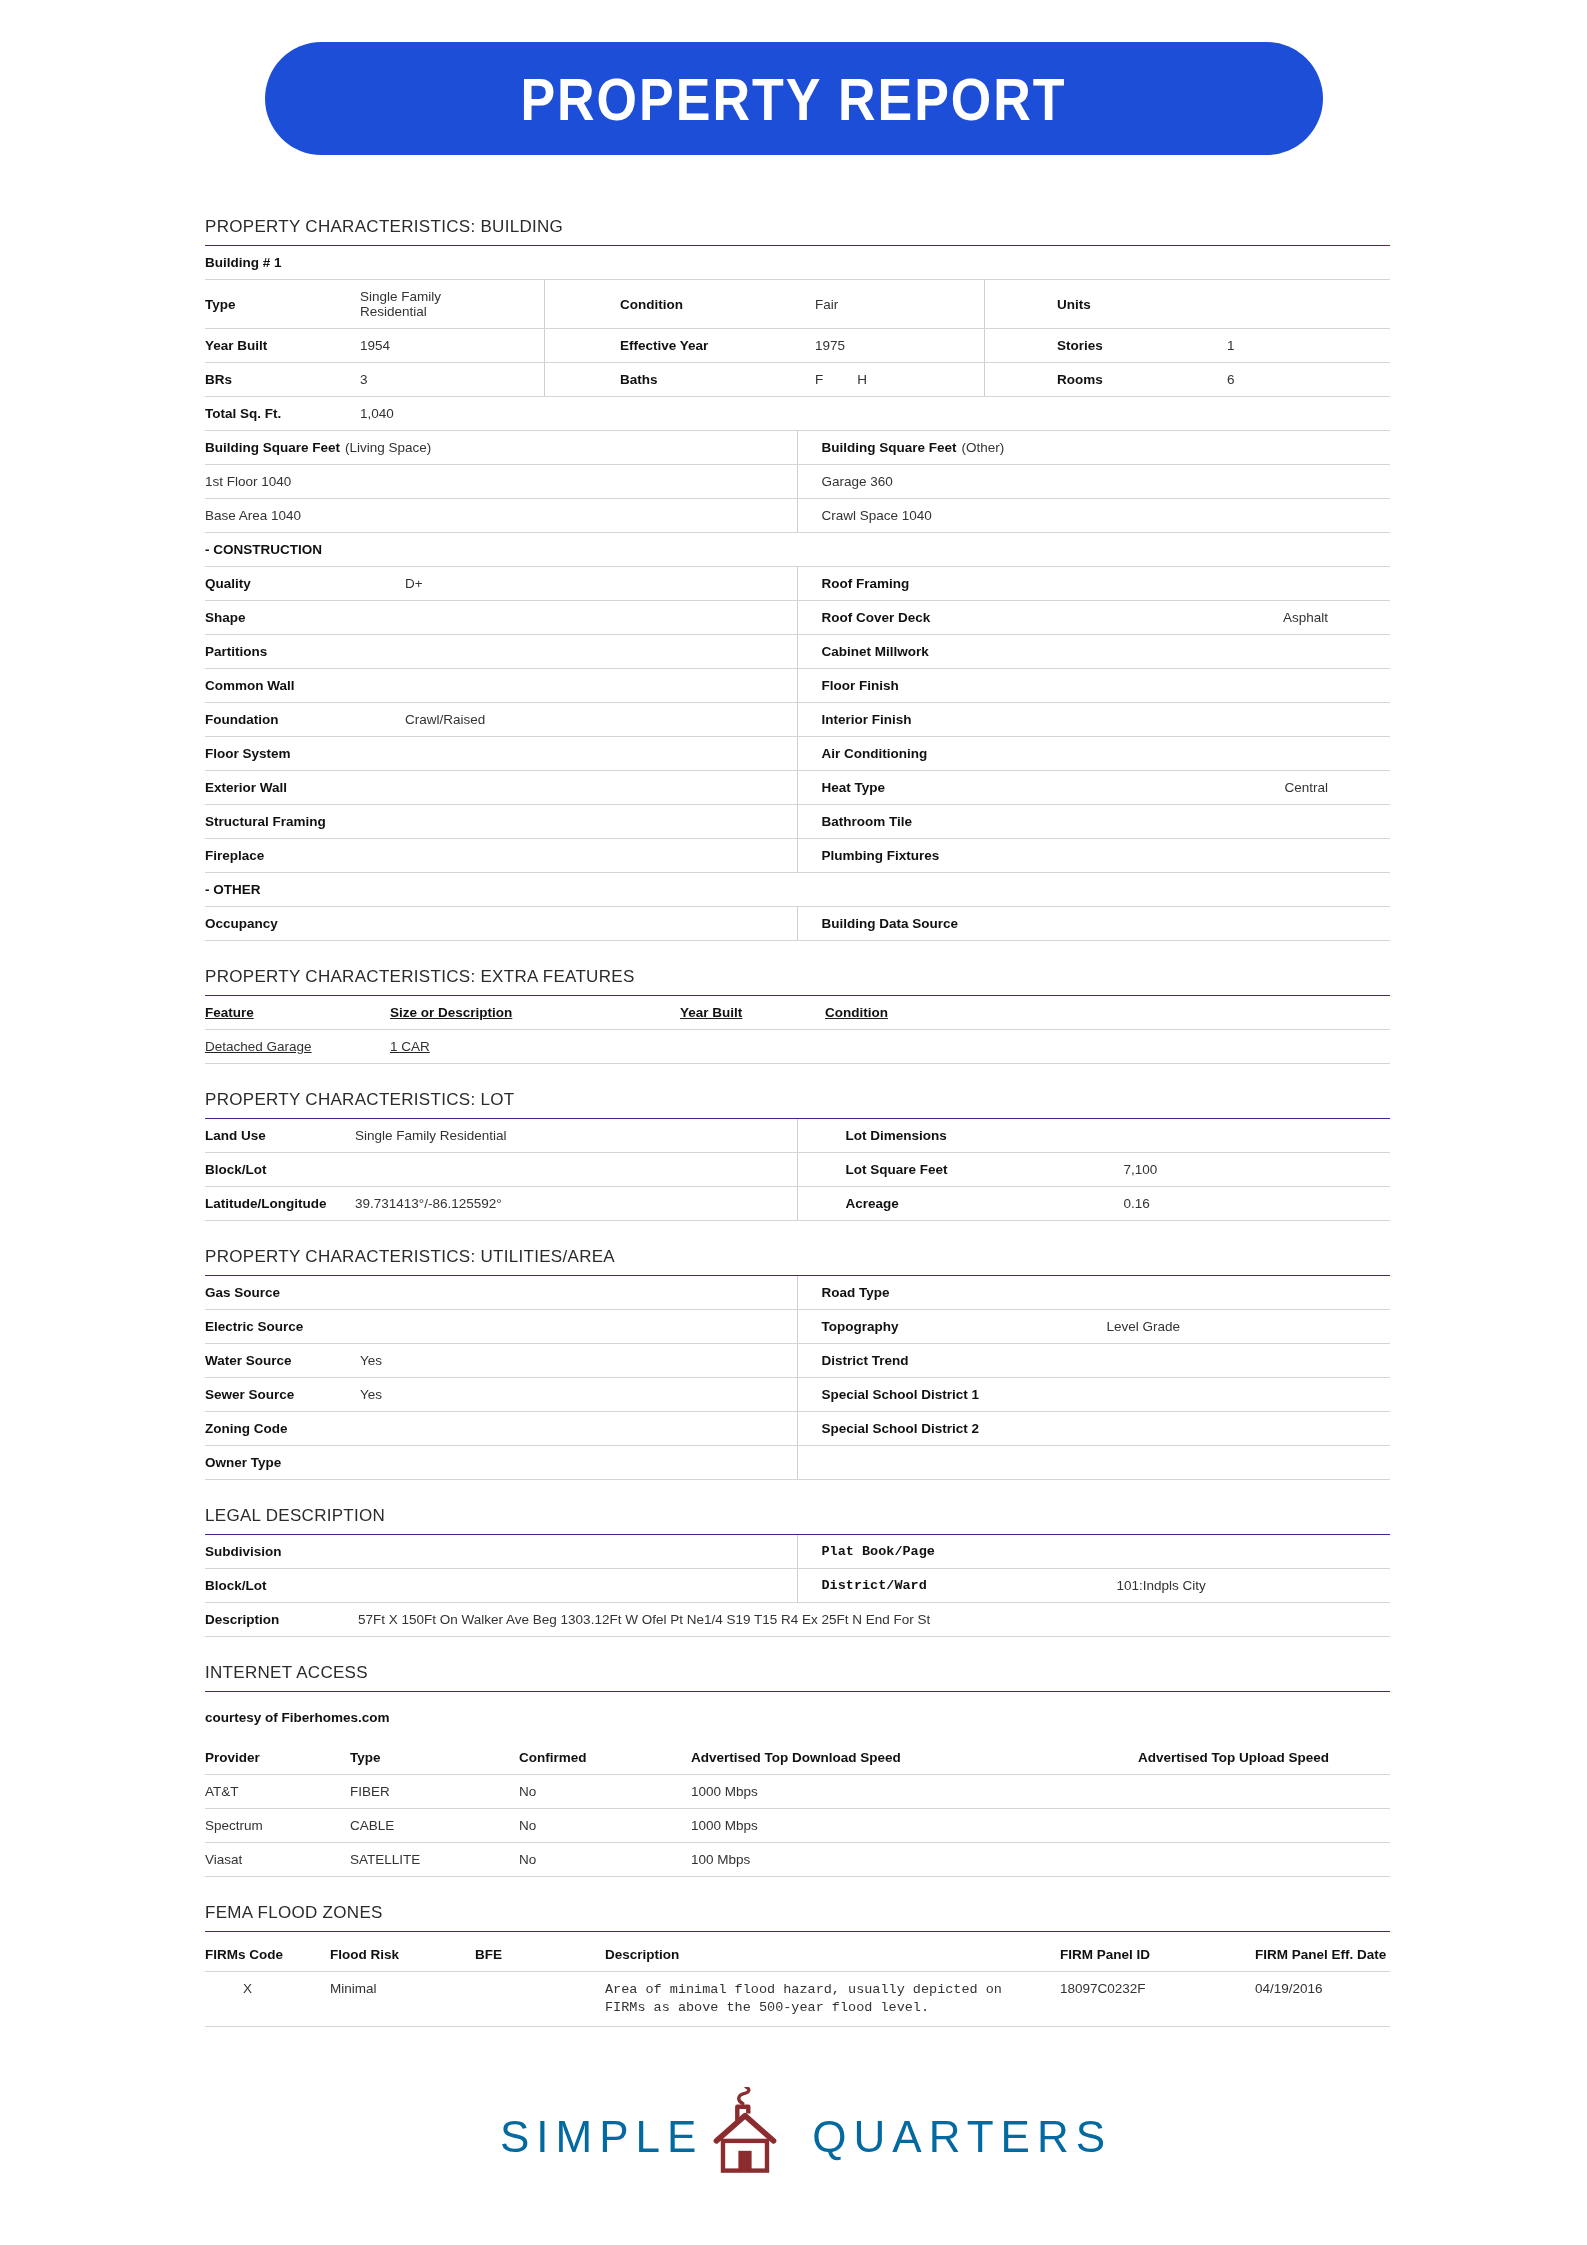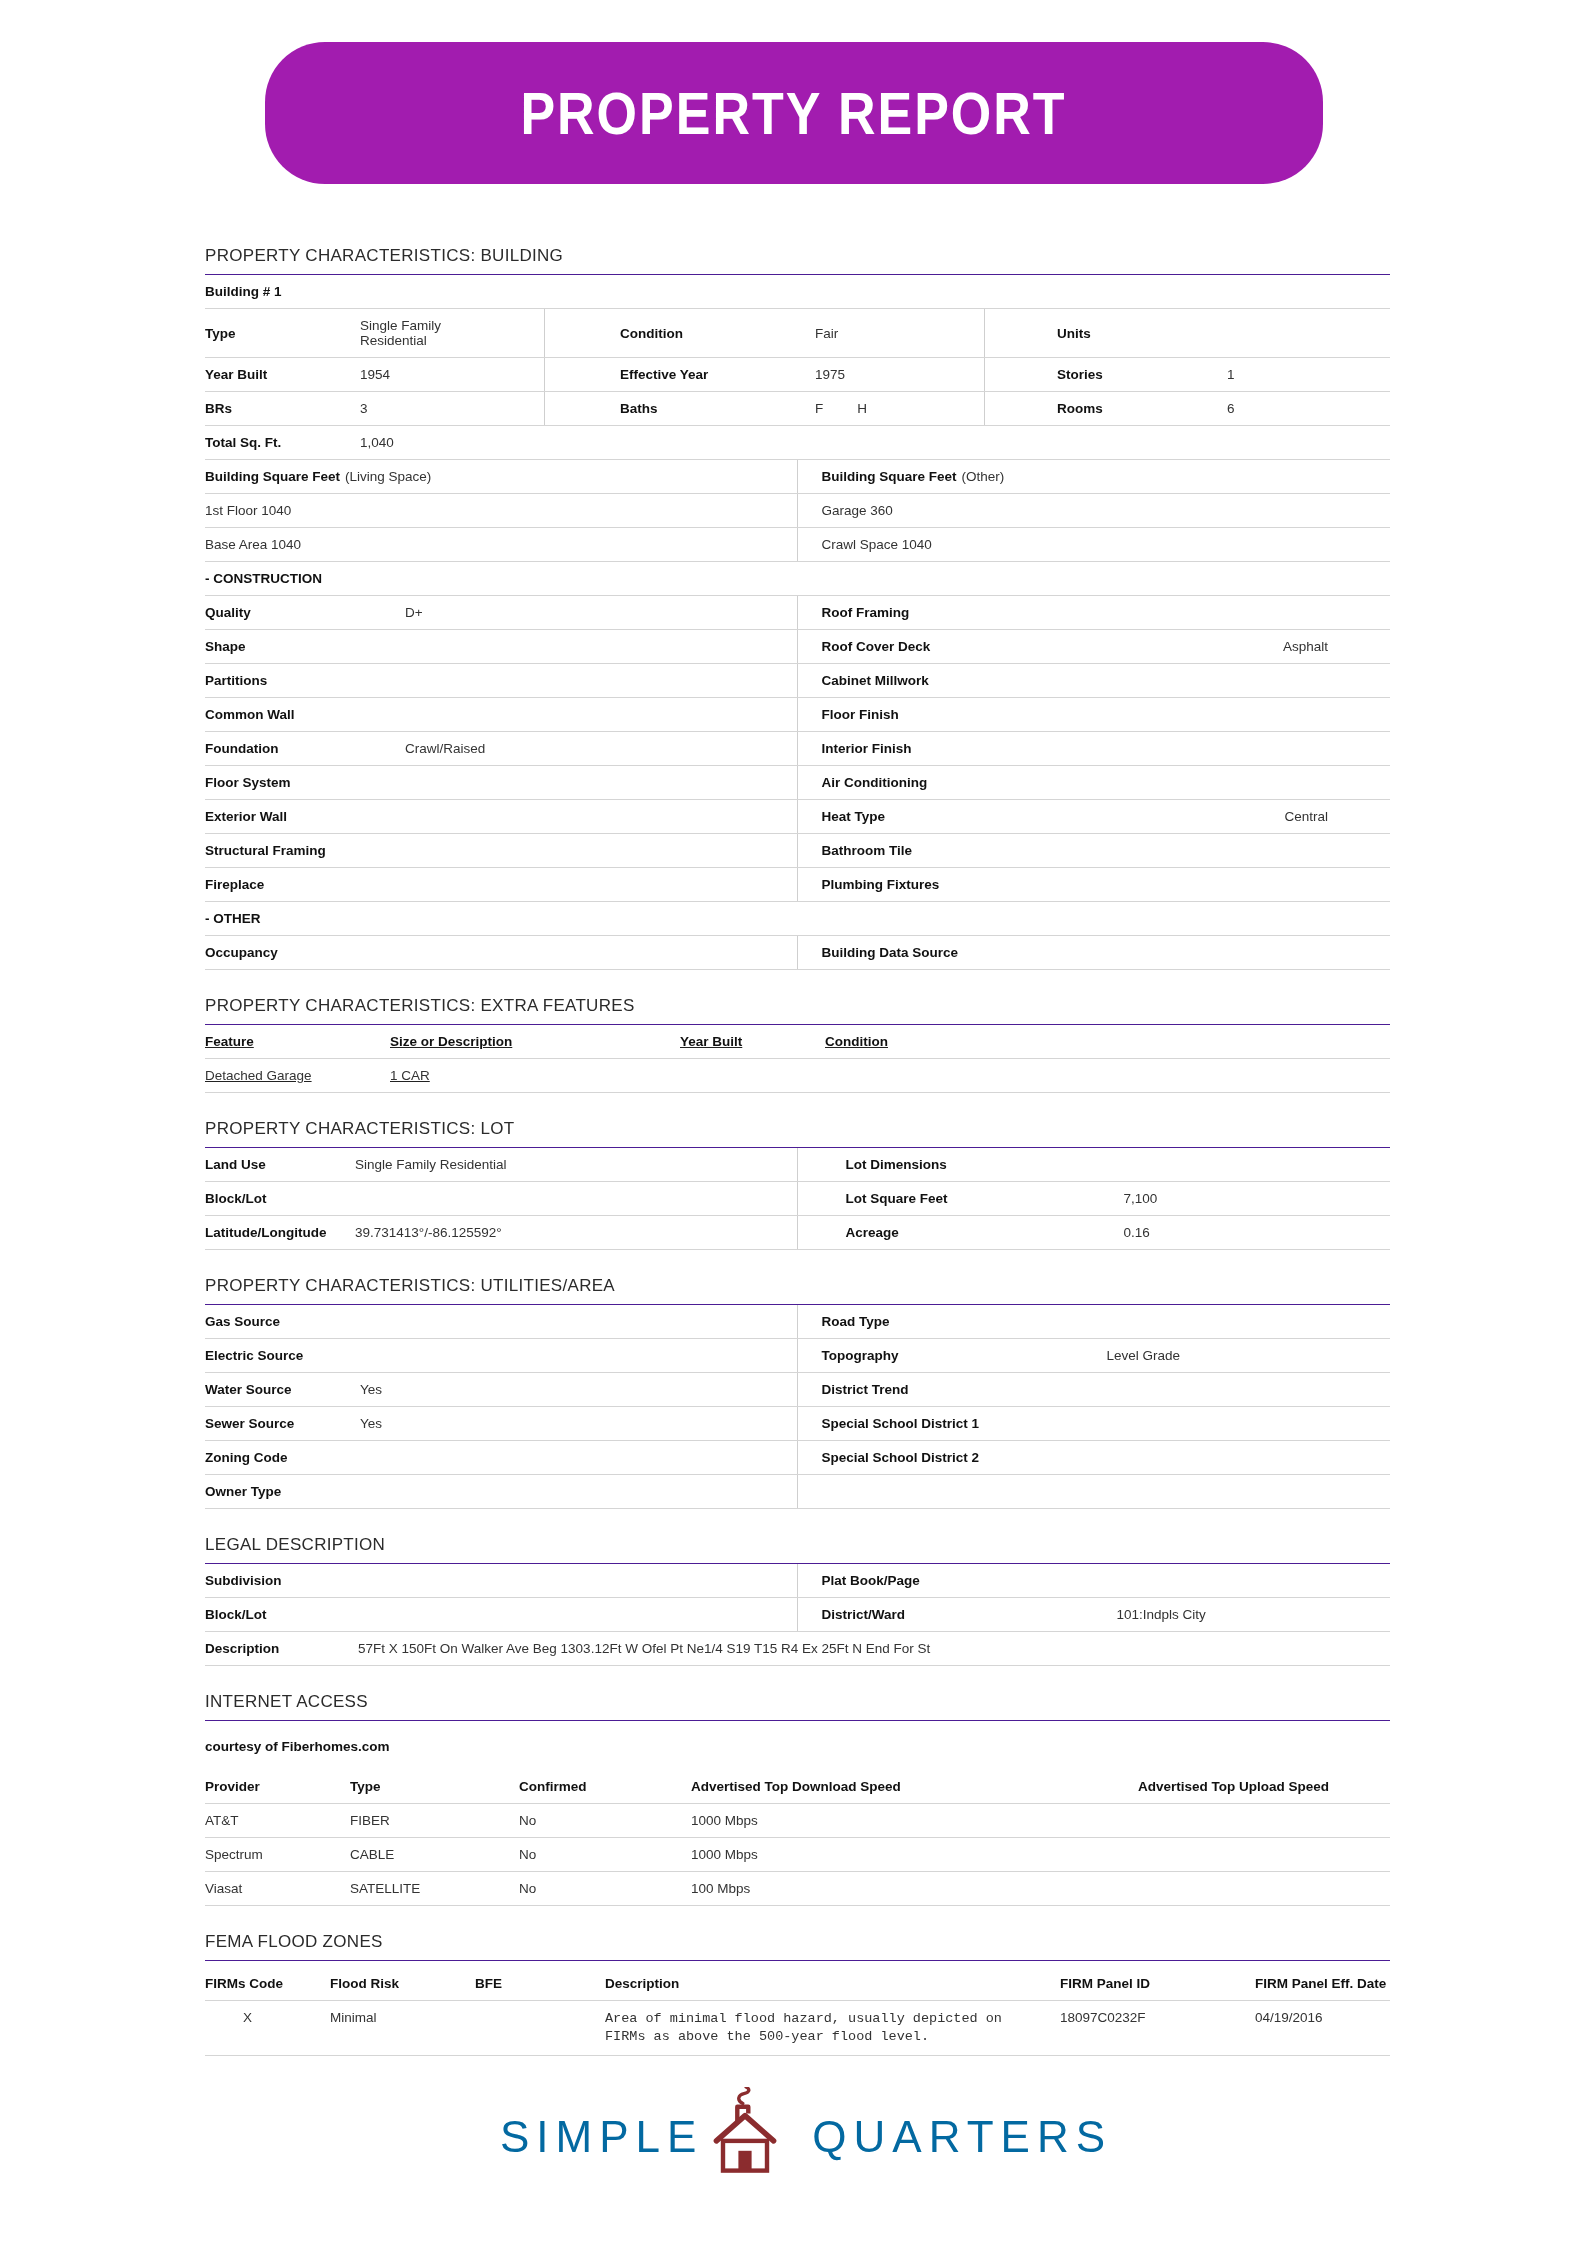--- a/index.html
+++ b/index.html
@@ -1,21 +1,21 @@
 <!DOCTYPE html>
 <html><head>
 <meta charset="utf-8">
 <style>
   * { margin:0; padding:0; box-sizing:border-box; }
   html,body { background:#ffffff; }
   body { font-family:"Liberation Sans", sans-serif; color:#222; }
   .page { width:1587px; height:2245px; position:relative; background:#fff; overflow:hidden; margin:0 auto; }
 
   
-  .banner { width:1058px; height:142px; background:#a21caf; border-radius:60px; margin:42px auto 0;
+  .banner { width:1058px; height:113px; background:#1d4ed8; border-radius:60px; margin:42px auto 0;
             display:flex; align-items:center; justify-content:center; }
   .banner h1 { color:#fff; font-size:52px; font-weight:700; letter-spacing:2px; transform:scaleY(1.15); }
 
   
   .content { width:1185px; margin-left:205px; margin-top:62px; }
 
   .section { margin-top:26px; }
   .sec-title { font-size:17px; font-weight:400; color:#2b2b2b; letter-spacing:.3px;
                padding-bottom:8px; border-bottom:1px solid #4c1d95; }
 
@@ -49,21 +49,21 @@
   .constr .cr .val { margin-left:auto; }
 
   .lot .cl .lbl { width:150px; flex-shrink:0; }
   .lot .cr { padding-left:48px; }
   .lot .cr .lbl { width:278px; flex-shrink:0; }
 
   .util .cl .lbl { width:155px; flex-shrink:0; }
   .util .cr .lbl { width:285px; flex-shrink:0; }
 
   .legal .cl .lbl { width:150px; flex-shrink:0; }
-  .legal .cr .lbl { width:295px; flex-shrink:0; }
+  .legal .cr .lbl { width:295px; flex-shrink:0;font-family:Liberation Mono, monospace; }
   .desc-row .lbl { width:153px; flex-shrink:0; }
 
   
   .ef-grid { display:grid; grid-template-columns:185px 290px 145px 1fr; align-items:center;
              border-bottom:1px solid #d5d5d5; font-size:13.5px; padding:9px 0;text-decoration:underline; }
 
   
   .net-grid { display:grid; grid-template-columns:113px 137px 140px 415px 1fr; align-items:center;
               border-bottom:1px solid #d5d5d5; font-size:13.5px; padding:9px 0;gap:32px; }
   .courtesy { font-size:13.5px; font-weight:700; color:#111; margin-top:18px; }

